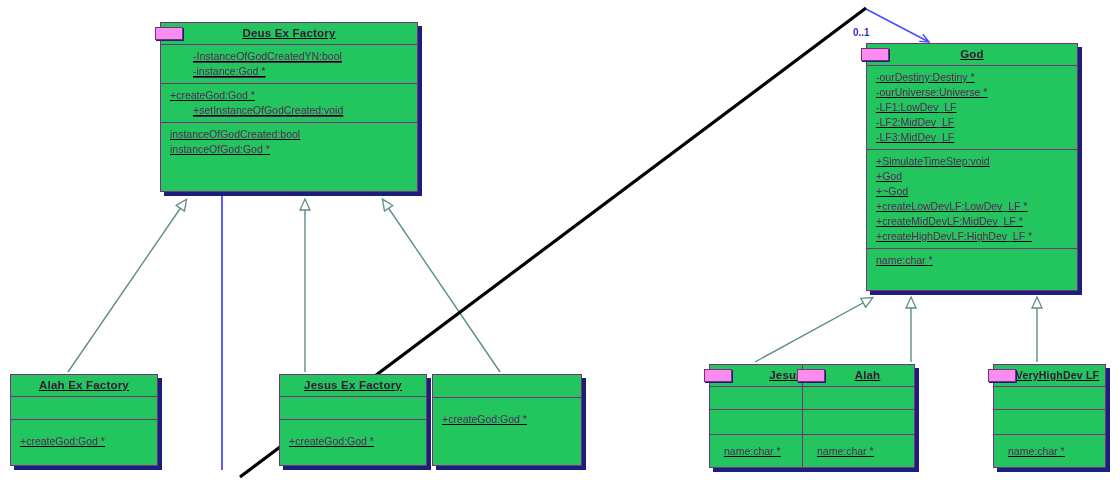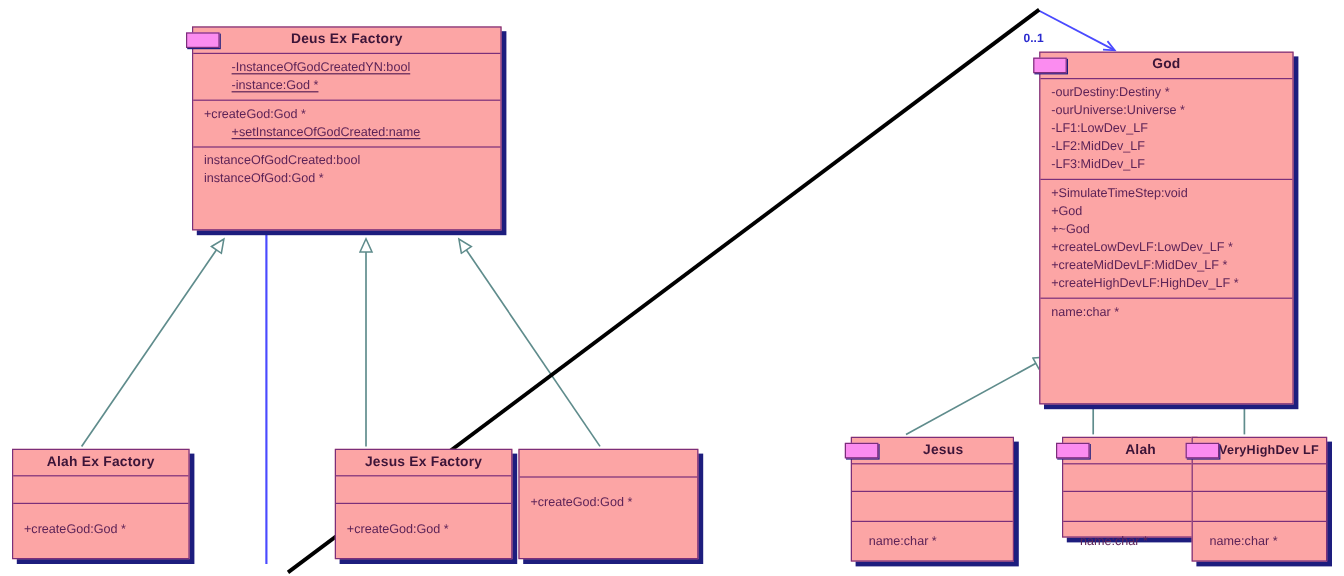--- a/index.html
+++ b/index.html
@@ -24,24 +24,25 @@
     position: absolute;
     left: 0; top: 0;
     width: 1120px;
     height: 480px;
     pointer-events: none;
     z-index: 1;
   }
   .uml-class {
     position: absolute;
     box-sizing: border-box;
-    background: #fca5a5;
+    background: #22c55e;
     border: 1.5px solid #7a2f7a;
     box-shadow: 4px 4px 0 0 #1d1d7e;
     z-index: 3;
+    text-decoration: underline;
   }
   .uml-tab {
     position: absolute;
     left: -6px;
     top: 4px;
     width: 26px;
     height: 11px;
     background: #fb8cf0;
     border: 1.5px solid #7a2f7a;
     box-shadow: 1px 1px 0 0 #1d1d7e;
@@ -129,29 +130,29 @@
 
   <div class="uml-class" style="left:160px; top:22px; width:258px; height:170px;">
     <div class="uml-tab"></div>
     <div class="cls-title">Deus Ex Factory</div>
     <div class="cls-compartment">
       <div class="member static-m">-InstanceOfGodCreatedYN:bool</div>
       <div class="member static-m">-instance:God *</div>
     </div>
     <div class="cls-compartment">
       <div class="member">+createGod:God *</div>
-      <div class="member static-m">+setInstanceOfGodCreated:name</div>
+      <div class="member static-m">+setInstanceOfGodCreated:void</div>
     </div>
     <div class="cls-compartment">
       <div class="member">instanceOfGodCreated:bool</div>
       <div class="member">instanceOfGod:God *</div>
     </div>
   </div>
 
-  <div class="uml-class" style="left:866px; top:43px; width:212px; height:294px;">
+  <div class="uml-class" style="left:866px; top:43px; width:212px; height:248px;">
     <div class="uml-tab"></div>
     <div class="cls-title">God</div>
     <div class="cls-compartment">
       <div class="member">-ourDestiny:Destiny *</div>
       <div class="member">-ourUniverse:Universe *</div>
       <div class="member">-LF1:LowDev_LF</div>
       <div class="member">-LF2:MidDev_LF</div>
       <div class="member">-LF3:MidDev_LF</div>
     </div>
     <div class="cls-compartment">
@@ -193,21 +194,21 @@
   <div class="uml-class" style="left:709px; top:364px; width:136px; height:104px;">
     <div class="uml-tab"></div>
     <div class="cls-title" style="padding-left:22px;">Jesus</div>
     <div class="cls-compartment empty-c" style="height:22px;"></div>
     <div class="cls-compartment empty-c" style="height:24px;"></div>
     <div class="cls-compartment" style="padding-top:9px;">
       <div class="member" style="padding-left:14px;">name:char *</div>
     </div>
   </div>
 
-  <div class="uml-class" style="left:885px; top:364px; width:113px; height:84px;">
+  <div class="uml-class" style="left:802px; top:364px; width:113px; height:104px;">
     <div class="uml-tab"></div>
     <div class="cls-title" style="padding-left:22px;">Alah</div>
     <div class="cls-compartment empty-c" style="height:22px;"></div>
     <div class="cls-compartment empty-c" style="height:24px;"></div>
     <div class="cls-compartment" style="padding-top:9px;">
       <div class="member" style="padding-left:14px;">name:char *</div>
     </div>
   </div>
 
   <div class="uml-class" style="left:993px; top:364px; width:113px; height:104px;">

